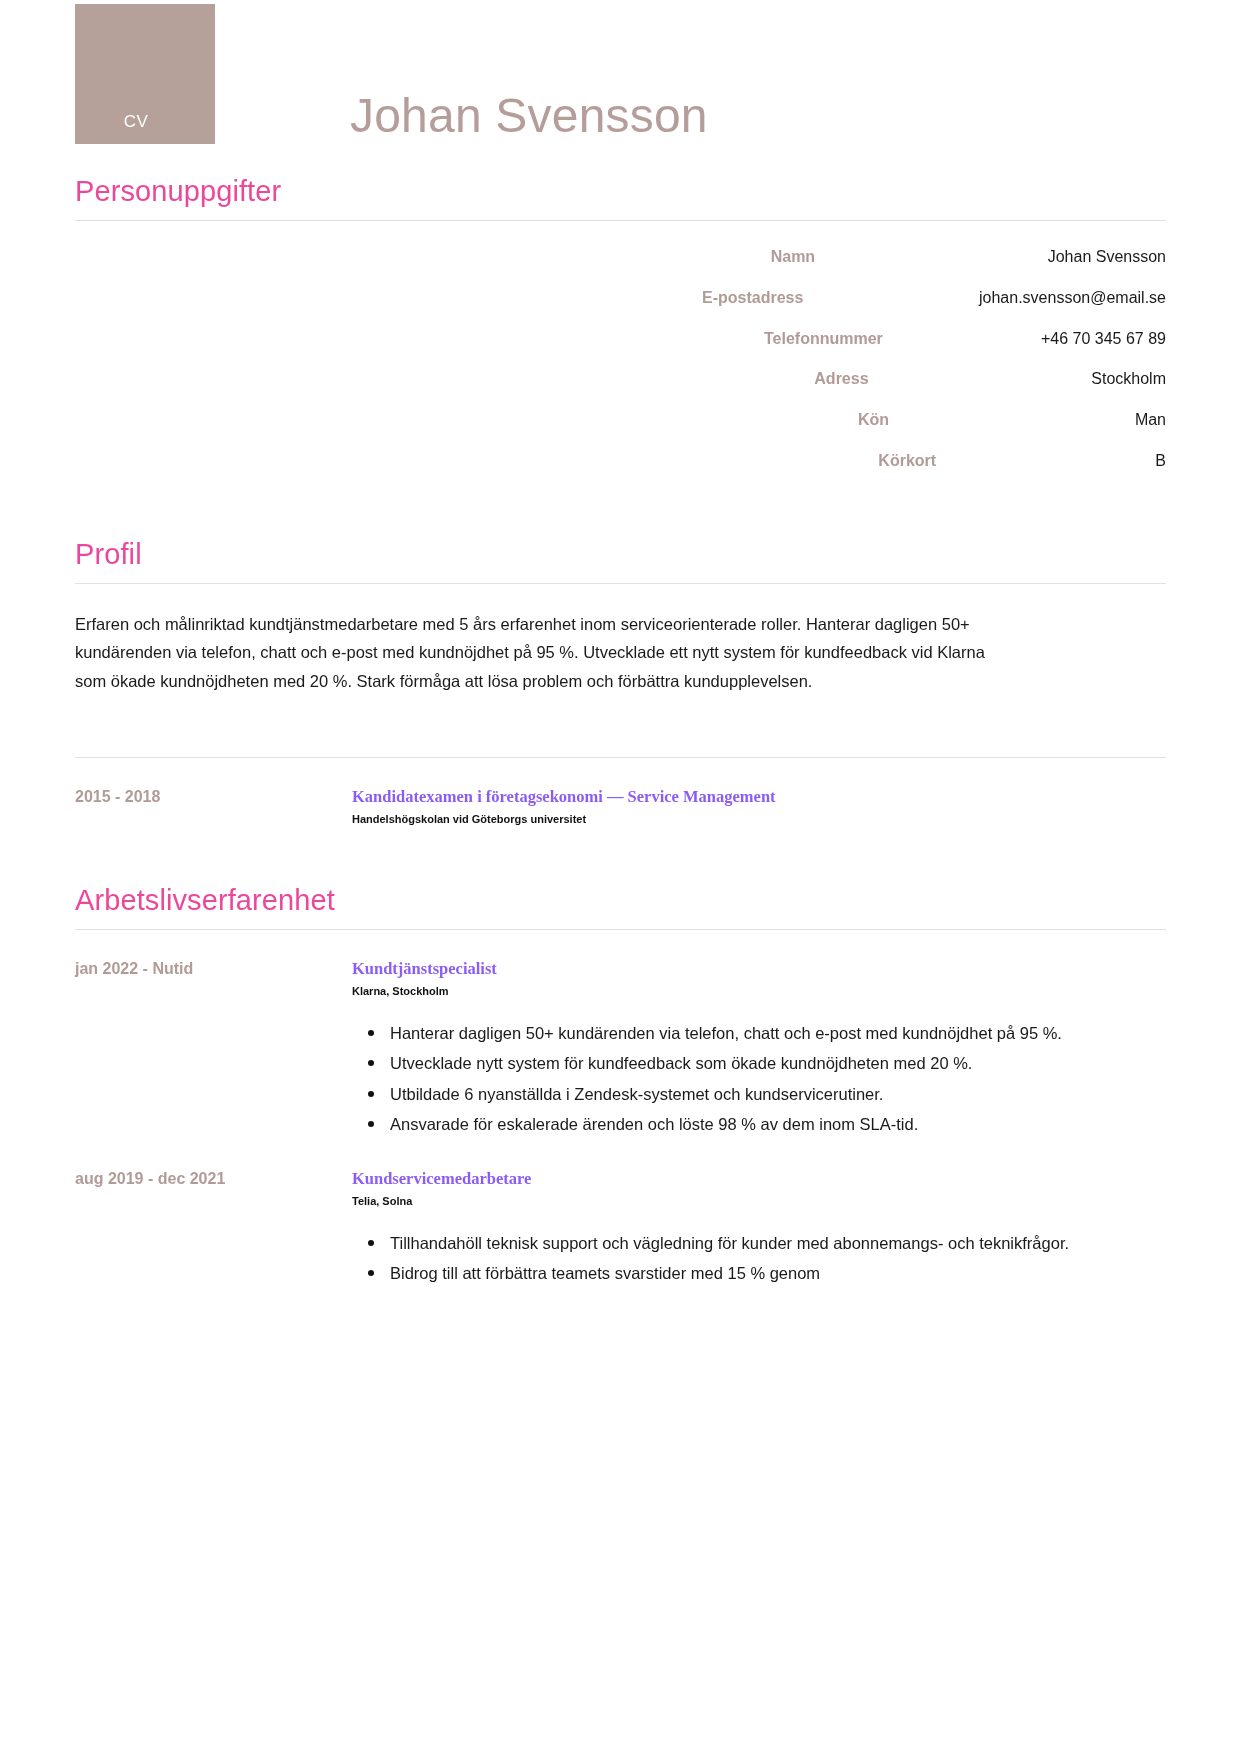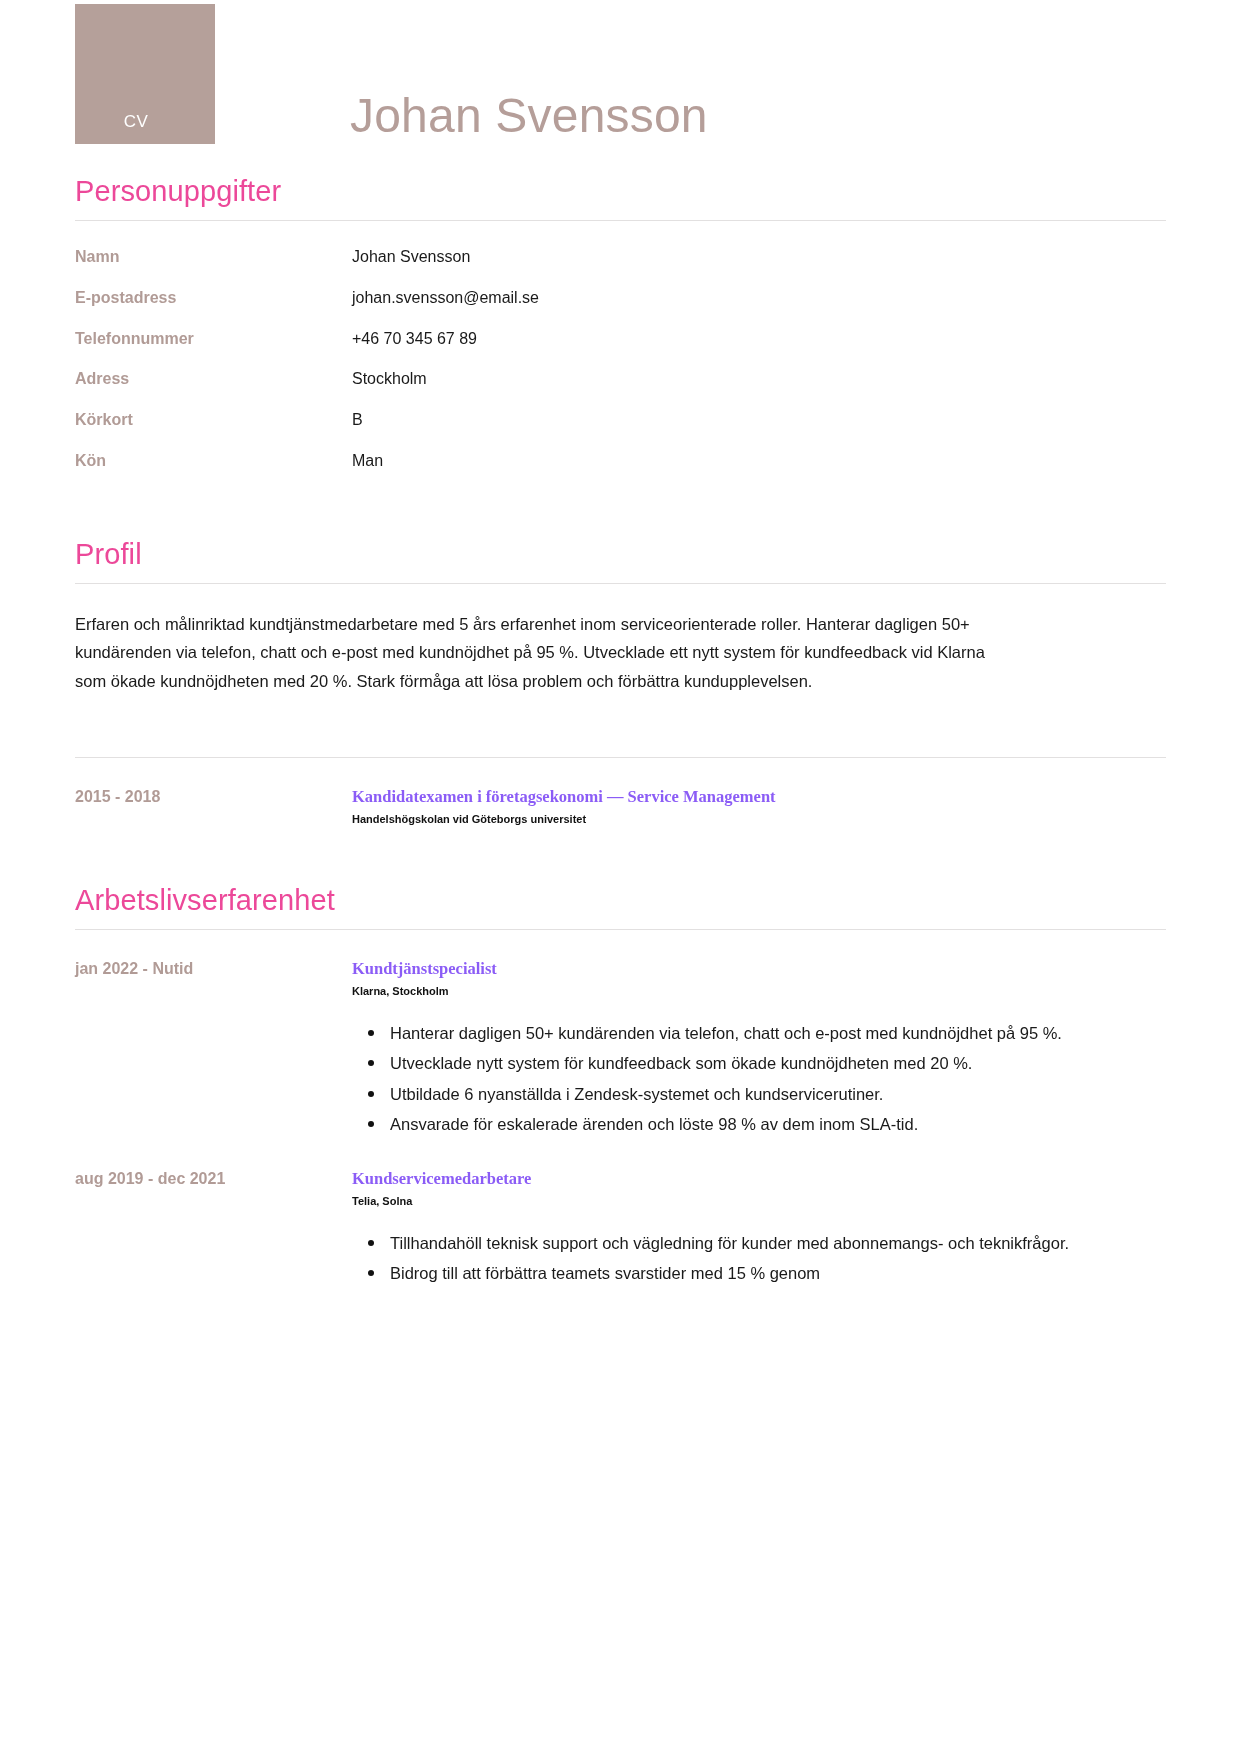--- a/index.html
+++ b/index.html
@@ -75,20 +75,21 @@
     background: #e2e0e0;
     width: 100%;
     margin: 0 0 26px 0;
   }
 
   
   .detail-row {
     display: flex;
     align-items: flex-start;
     margin-bottom: 20px;
+    justify-content: flex-end;
   }
   .detail-label {
     width: 277px;
     flex: 0 0 277px;
     font-size: 16px;
     font-weight: bold;
     color: #b19b96;
     line-height: 1.3;
   }
   .detail-value {
@@ -191,26 +192,26 @@
     </div>
     <div class="detail-row">
       <div class="detail-label">Telefonnummer</div>
       <div class="detail-value">+46 70 345 67 89</div>
     </div>
     <div class="detail-row">
       <div class="detail-label">Adress</div>
       <div class="detail-value">Stockholm</div>
     </div>
     <div class="detail-row">
+      <div class="detail-label">Kön</div>
+      <div class="detail-value">Man</div>
+    </div>
+    <div class="detail-row">
       <div class="detail-label">Körkort</div>
       <div class="detail-value">B</div>
-    </div>
-    <div class="detail-row">
-      <div class="detail-label">Kön</div>
-      <div class="detail-value">Man</div>
     </div>
   </div>
 
   <div class="spacer-md"></div>
 
   <div class="section">
     <h2 class="section-title">Profil</h2>
     <div class="section-rule"></div>
     <p class="profile-text">Erfaren och målinriktad kundtjänstmedarbetare med 5 års erfarenhet inom serviceorienterade roller. Hanterar dagligen 50+ kundärenden via telefon, chatt och e-post med kundnöjdhet på 95 %. Utvecklade ett nytt system för kundfeedback vid Klarna som ökade kundnöjdheten med 20 %. Stark förmåga att lösa problem och förbättra kundupplevelsen.</p>
   </div>

